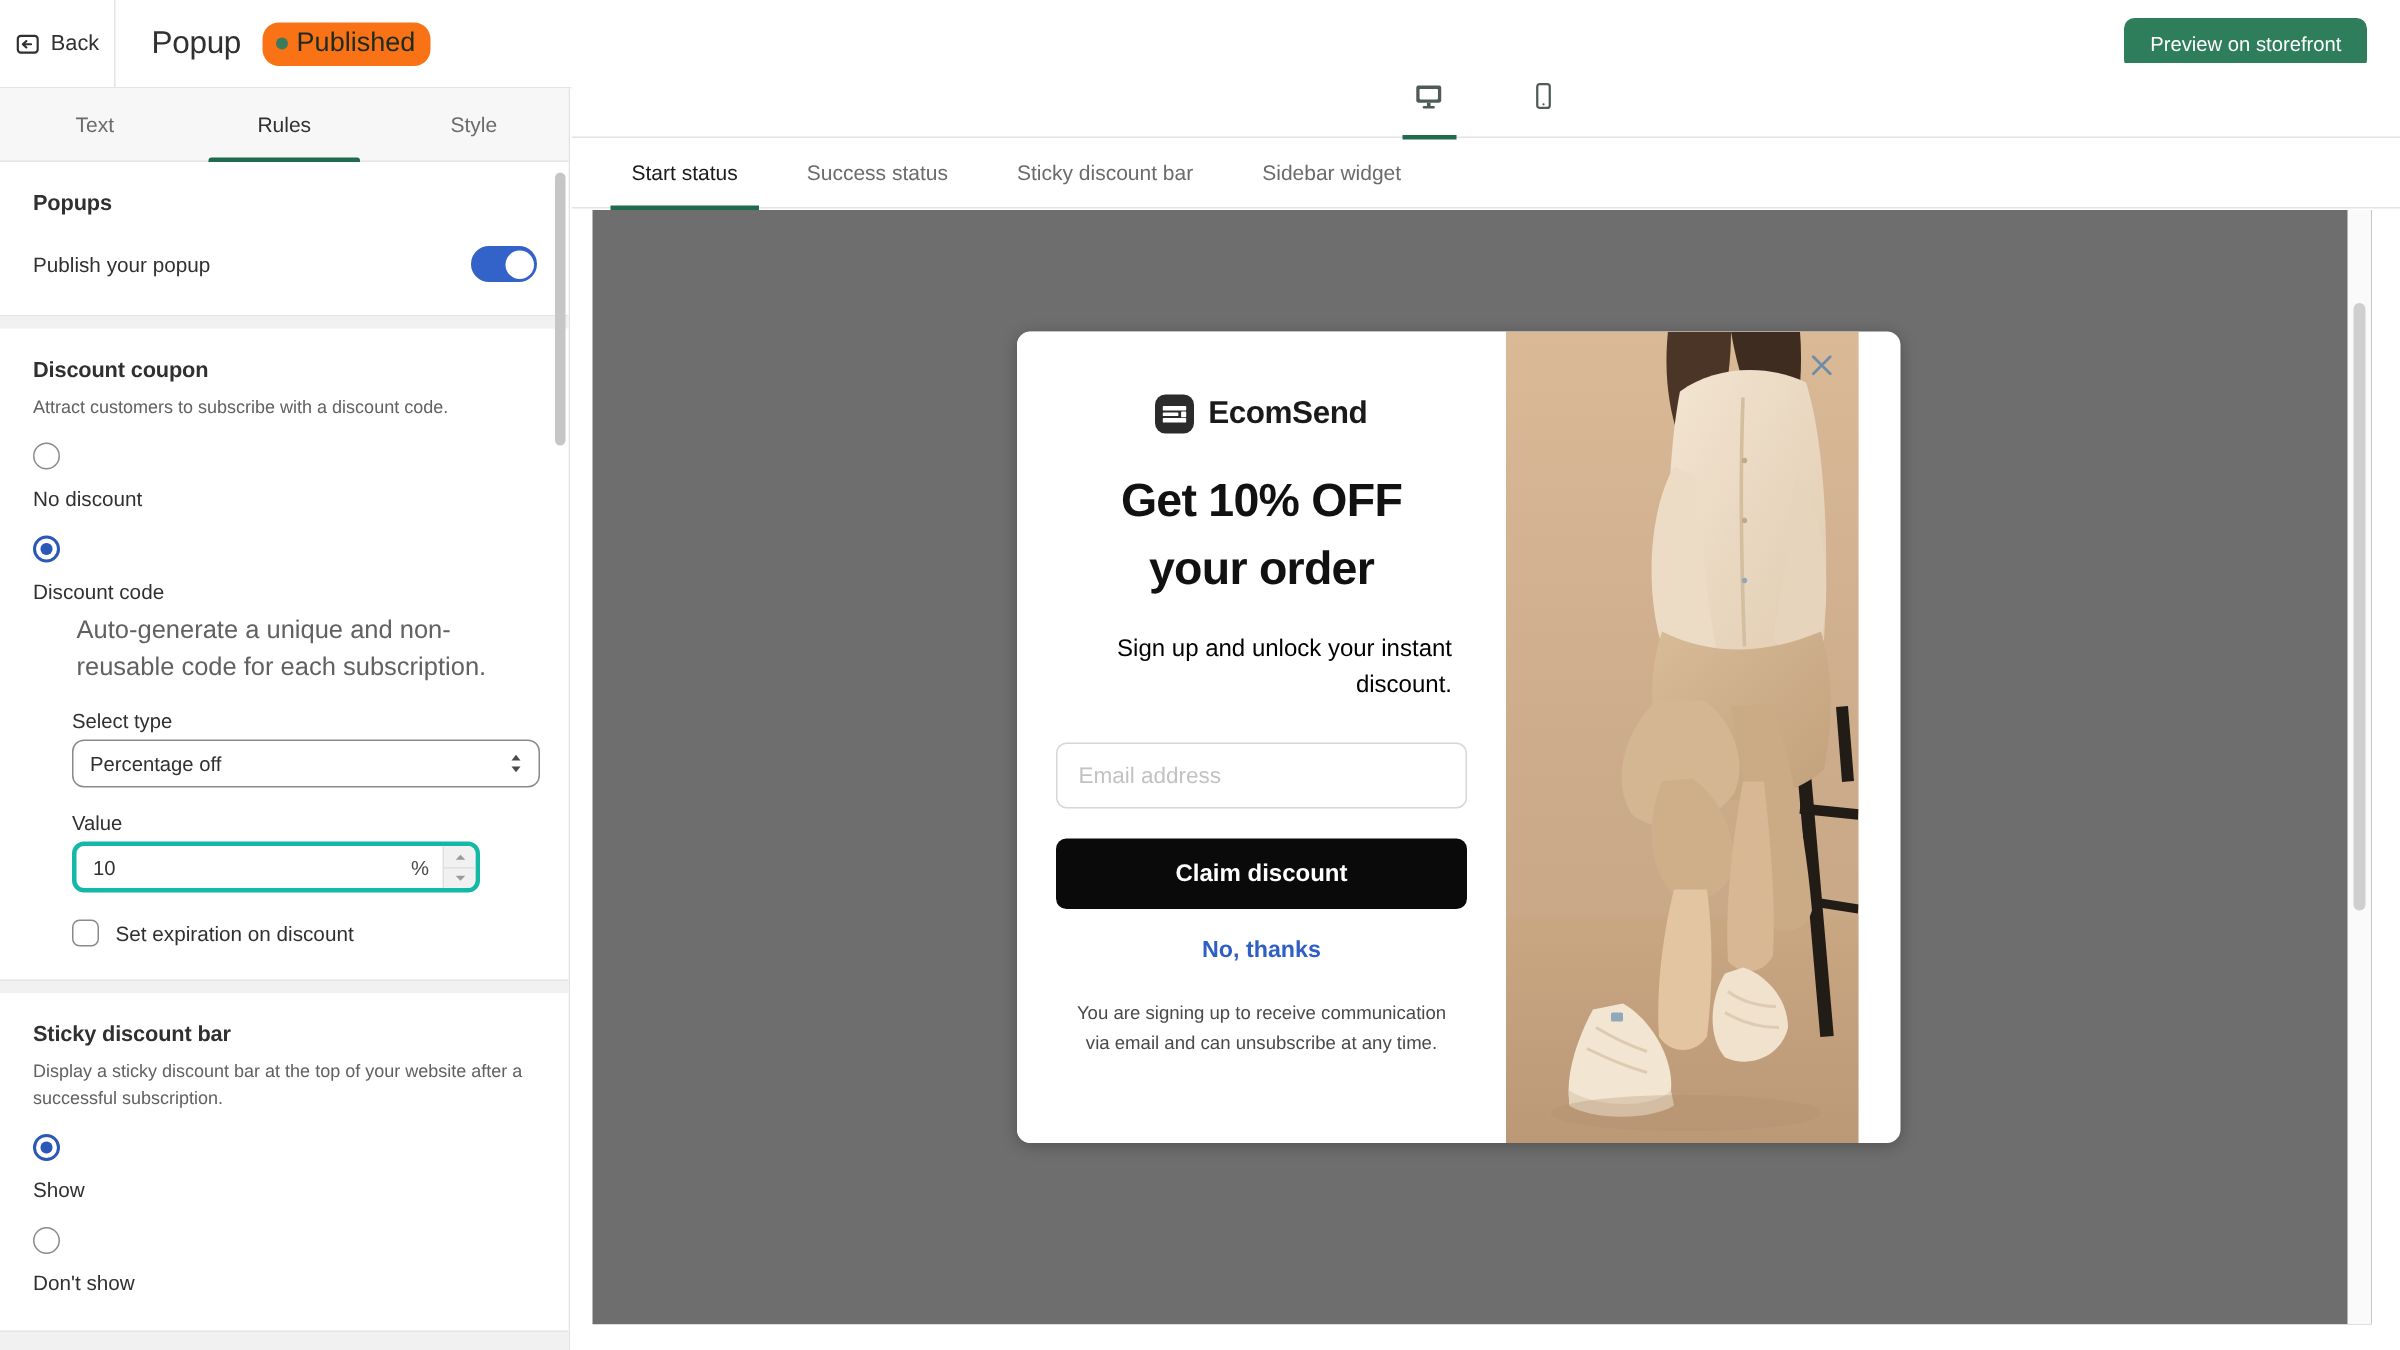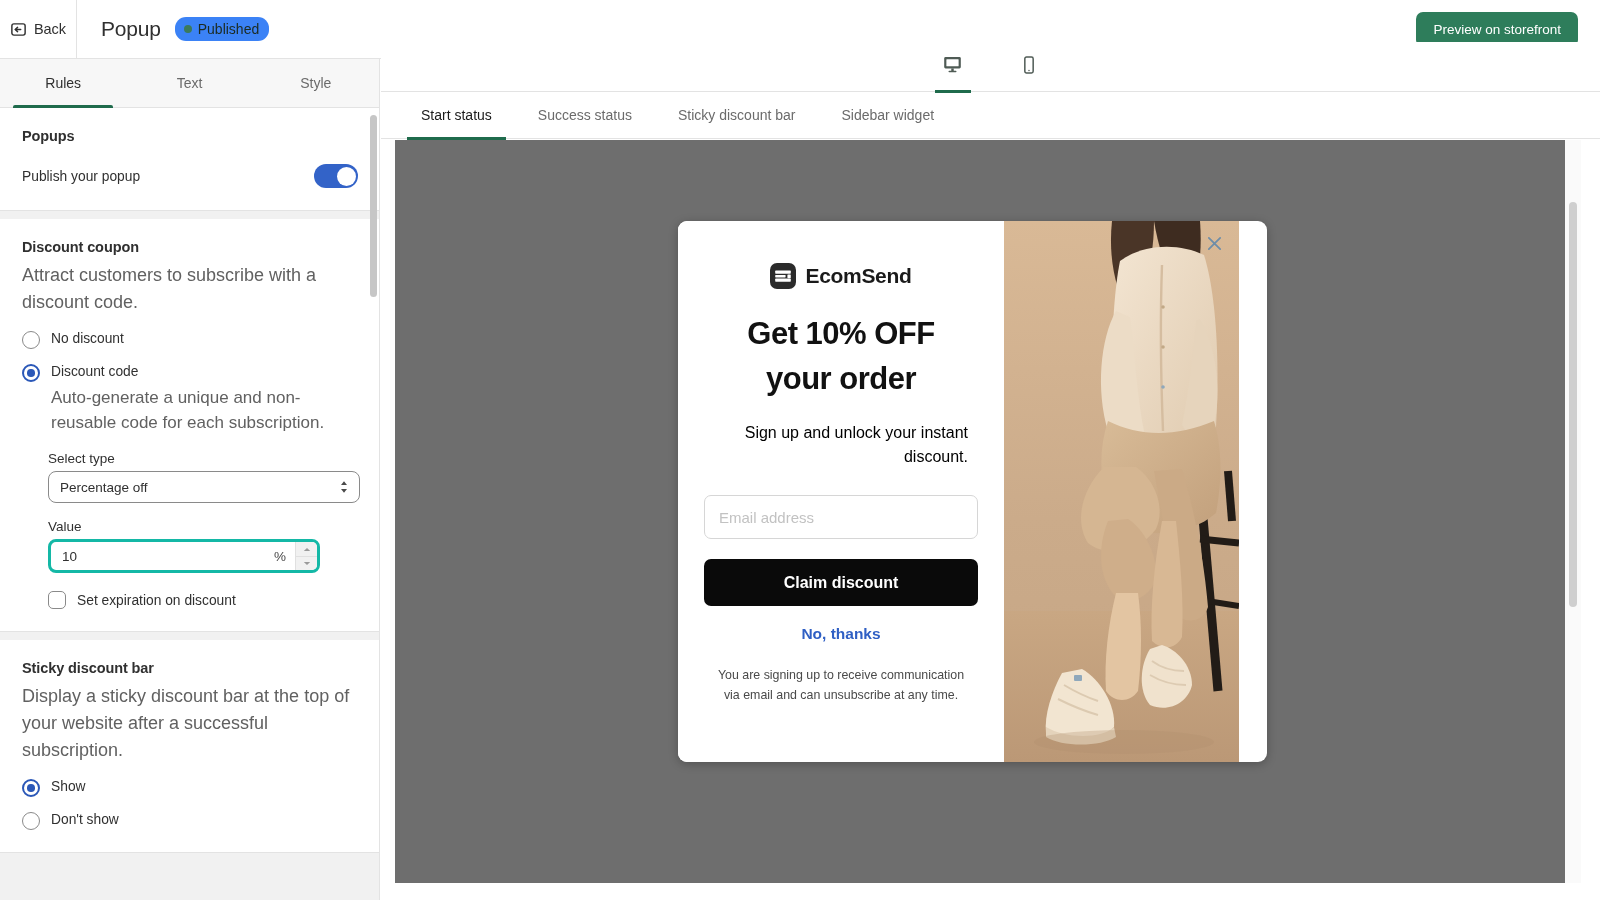--- a/index.html
+++ b/index.html
@@ -29,25 +29,25 @@
   }
   .back-icon { display: block; width: 17px; height: 17px; }
   .topbar-title {
     margin-left: 24px;
     font-size: 21px; font-weight: 400; color: #303030;
     letter-spacing: -0.2px;
   }
   .status-badge {
     margin-left: 14px;
     display: inline-flex; align-items: center; gap: 6px;
-    background: #3b82f6;
+    background: #f97316;
     color: #1c2b21;
     border-radius: 11px;
     padding: 3.5px 10px 4.5px 9px;
-    font-size: 14px;
+    font-size: 18px;
   }
   .status-dot {
     width: 8px; height: 8px; border-radius: 50%;
     background: #3b7a5c; display: inline-block;
   }
   .preview-btn {
     position: absolute; right: 22px; top: 12px;
     height: 35px; padding: 5px 17px;
     background: #2e7d5b;
     color: #ffffff;
@@ -95,21 +95,21 @@
     border-bottom: 1px solid #e3e3e3;
     padding: 20px 22px 22px 22px;
   }
   .card-gap { height: 8px; background: #f1f1f1; }
 
   .card-title {
     font-size: 14.5px; font-weight: bold; color: #303030;
     letter-spacing: -0.1px;
   }
   .card-sub {
-    font-size: 18px; color: #616161;
+    font-size: 12px; color: #616161;
     margin-top: 7px; line-height: 1.5;
   }
 
   .row-toggle {
     display: flex; align-items: center; justify-content: space-between;
     margin-top: 20px;
   }
   .row-label { font-size: 13.8px; color: #303030; }
   .toggle {
     width: 44px; height: 24px; border-radius: 12px;
@@ -118,21 +118,21 @@
   }
   .toggle .knob {
     position: absolute; top: 2.5px; right: 2.5px;
     width: 19px; height: 19px; border-radius: 50%;
     background: #ffffff;
   }
 
   
   .radio-row {
     display: flex; align-items: flex-start; gap: 11px;
-    margin-top: 14px; cursor: pointer;
+    margin-top: 14px; cursor: pointer; flex-direction: column;
   }
   .radio {
     width: 18px; height: 18px; border-radius: 50%;
     border: 1.6px solid #8a8a8a; background: #fff;
     flex: none; margin-top: 1px; position: relative;
   }
   .radio.checked { border-color: #2b58b8; border-width: 2px; }
   .radio.checked:after {
     content: ""; position: absolute;
     top: 3.2px; left: 3.2px; width: 7.6px; height: 7.6px;
@@ -361,25 +361,25 @@
     <span class="status-dot"></span>
     <span>Published</span>
   </div>
 
   <button class="preview-btn">Preview on storefront</button>
 </div>
 
 <div class="left-panel">
 
   <div class="tabs">
+    <div class="tab">
+      <span>Text</span>
+    </div>
     <div class="tab active">
       <span>Rules</span>
-    </div>
-    <div class="tab">
-      <span>Text</span>
     </div>
     <div class="tab">
       <span>Style</span>
     </div>
   </div>
 
   <div class="panel-scroll">
 
     <div class="card">
       <div class="card-title">Popups</div>

